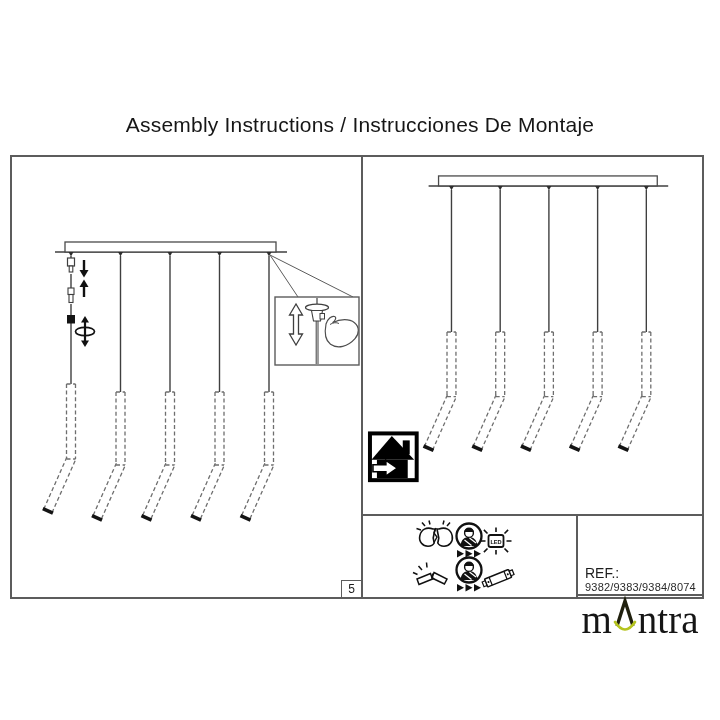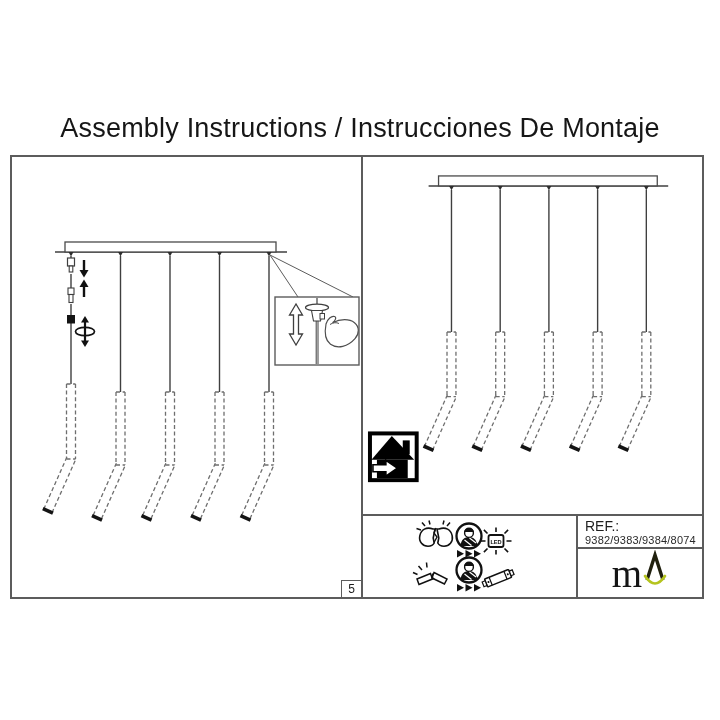--- a/index.html
+++ b/index.html
@@ -2,21 +2,21 @@
 <html><head>
 <meta charset="utf-8">
 <style>
   html,body{margin:0;padding:0;background:#fff;}
   .page{
     position:relative;width:720px;height:720px;background:#ffffff;
     font-family:"Liberation Sans", sans-serif;color:#111;overflow:hidden;
   }
   .title{
     position:absolute;top:113px;left:0;width:100%;
-    text-align:center;font-size:27px;font-weight:400;color:#161616;
+    text-align:center;font-size:21px;font-weight:400;color:#161616;
     letter-spacing:0.2px;white-space:nowrap;
   }
   .frame{
     position:absolute;left:10px;top:155px;width:694px;height:444px;
     border:2px solid #5c5c5c;box-sizing:border-box;display:flex;background:#fff;
   }
   .panel-left{
     width:351px;box-sizing:border-box;border-right:2px solid #5c5c5c;
     position:relative;flex:none;
   }
@@ -31,21 +31,21 @@
   .drawing-area svg{display:block;}
   .footer-strip{
     flex:1;border-top:2px solid #5c5c5c;display:flex;min-height:0;
   }
   .icons-block{width:213px;flex:none;position:relative;}
   .ref-block{
     flex:1;border-left:2px solid #5c5c5c;display:flex;flex-direction:column;min-width:0;
   }
   .ref-top{
     height:33px;flex:none;border-bottom:2px solid #5c5c5c;
-    padding:2px 0 0 7px;box-sizing:border-box;
+    padding:2px 0 0 7px;box-sizing:border-box;margin-top:47px;
   }
   .ref-label{font-size:14px;color:#1e1e1e;line-height:16px;}
   .ref-numbers{font-size:11px;color:#2a2a2a;line-height:13px;letter-spacing:0.2px;}
   .brand-row{
     flex:1;display:flex;align-items:center;justify-content:center;
     font-family:"Liberation Serif", serif;
   }
   .brand-text{font-size:39px;line-height:1;color:#151515;}
   .caret-wrap{display:inline-block;vertical-align:-8px;margin:0 1px;}
 </style>
@@ -307,18 +307,19 @@
             <div class="ref-numbers">9382/9383/9384/8074</div>
           </div>
           <div class="brand-row">
             <span class="brand-text">m</span>
             <span class="caret-wrap">
               <svg width="24" height="42" viewBox="0 0 24 42">
                 <path d="M4,30 L12,5 L20,30" fill="none" stroke="#20200e" stroke-width="3.4" stroke-linejoin="miter"></path>
                 <path d="M2,26 Q12,41 22,26" fill="none" stroke="#b5c41e" stroke-width="2.7" stroke-linecap="round"></path>
               </svg>
             </span>
+            <span class="brand-text">ntra</span>
           </div>
         </div>
       </div>
     </div>
   </div>
 </div>
 
 </body></html>

